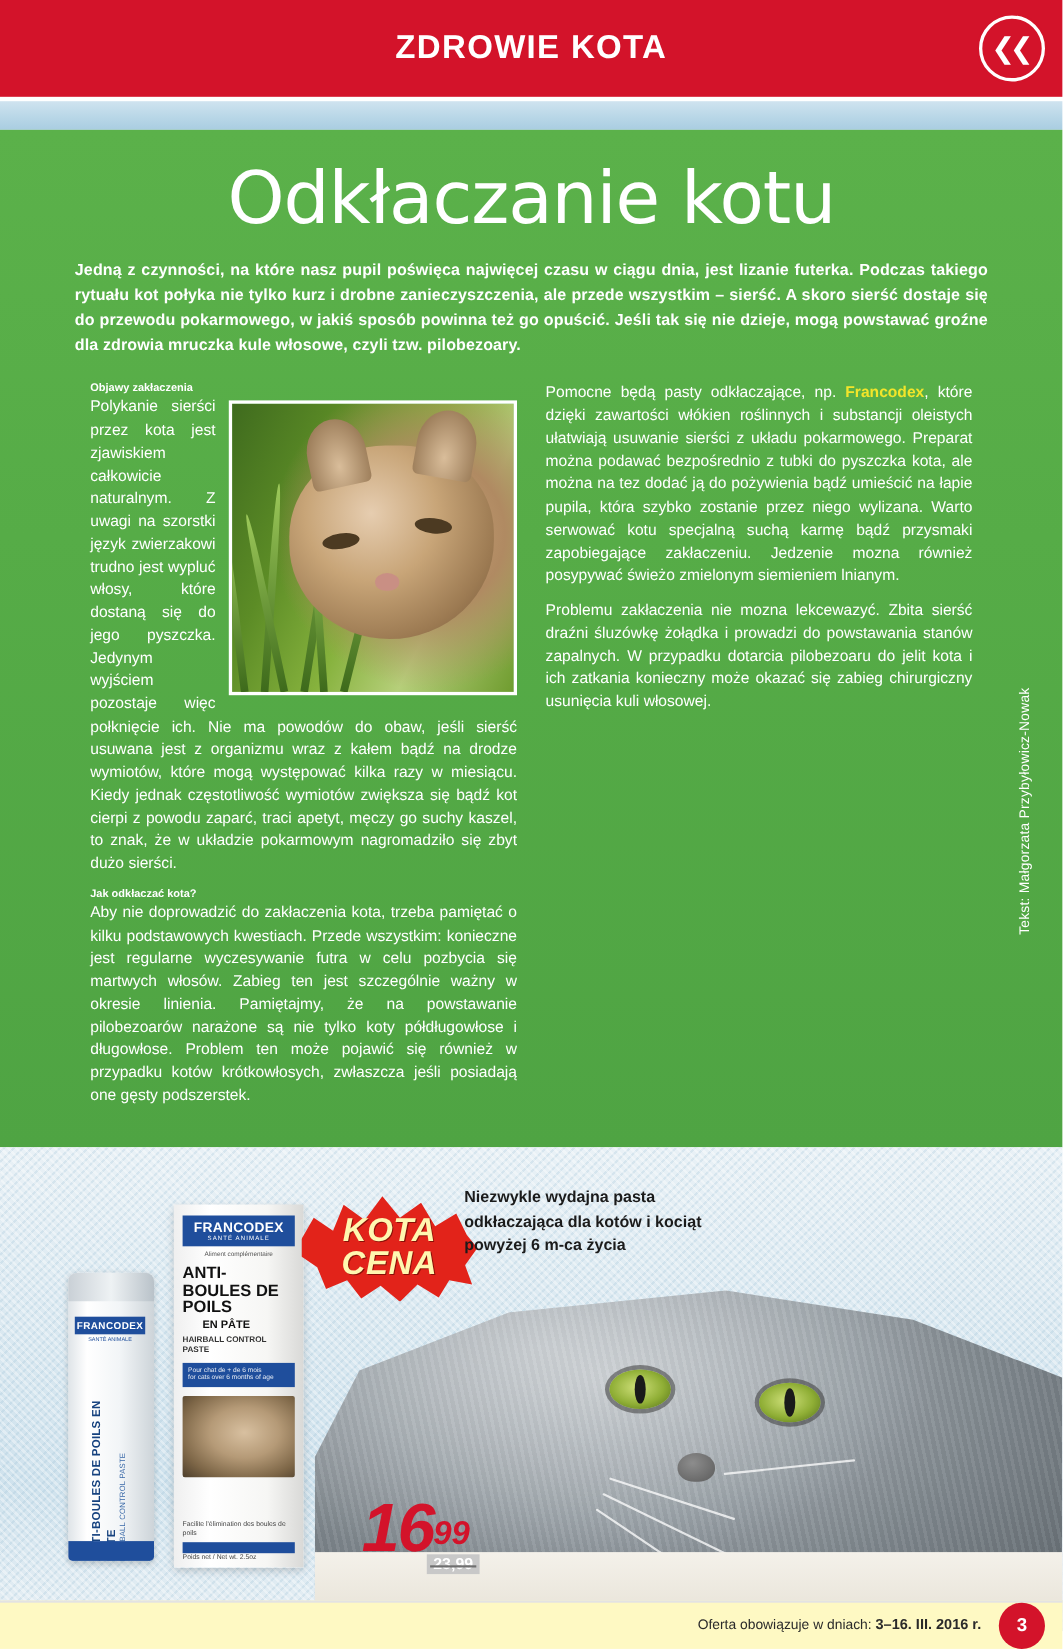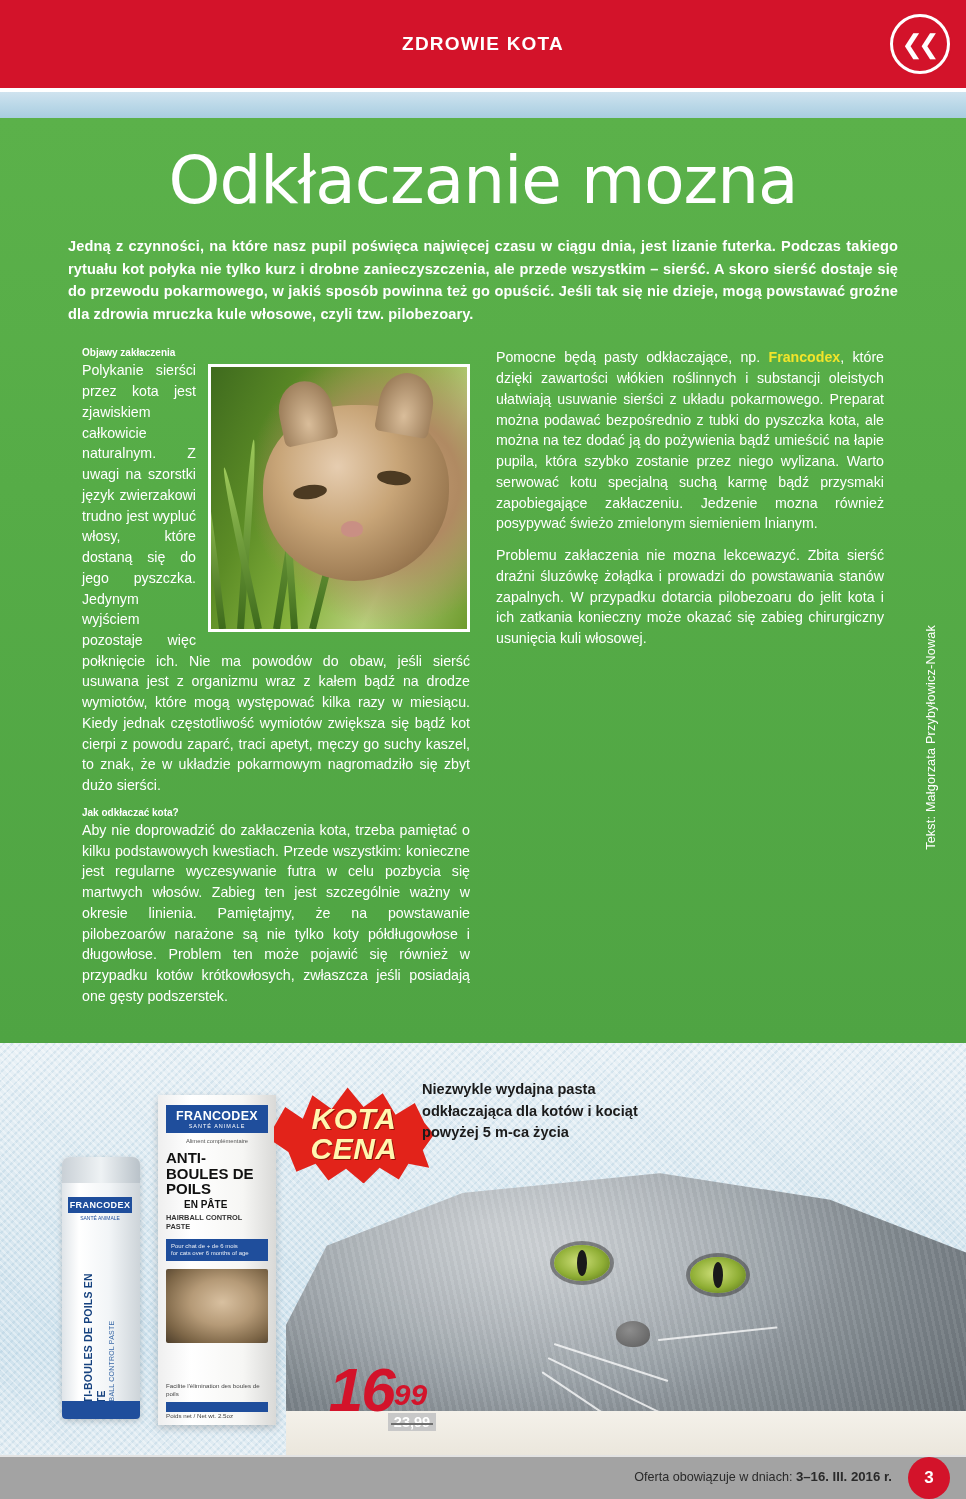--- a/index.html
+++ b/index.html
@@ -16,21 +16,21 @@
   .header {
     position: relative;
     height: 88px;
     background: #d3132a;
     display: flex;
     align-items: center;
     justify-content: center;
   }
   .header-title {
     color: #ffffff;
-    font-size: 19px;
+    font-size: 30px;
     font-weight: bold;
     letter-spacing: 1.2px;
     text-transform: uppercase;
   }
   .back-button {
     position: absolute;
     right: 16px;
     top: 50%;
     transform: translateY(-50%);
     width: 60px; height: 60px;
@@ -318,21 +318,21 @@
     font-size:14.5px; font-weight:bold; padding:1px 6px;
     position:relative; top:-4px; left:34px;
   }
   .price .old::after {
     content:""; position:absolute; left:3px; right:3px; top:52%; height:2px; background:#6f6f6f;
   }
 
   
   .footer {
     position:absolute; left:0; right:0; bottom:0; height: 44px;
-    background: #a3a3a3;
+    background: #fef9c3;
   }
   .footer-line {
     position:absolute; left:0; right:0; top:0; height:2px; background:#e3e3e3;
   }
   .footer-text {
     position:absolute; right: 74px; top: 14px;
     font-size: 12.6px; color:#2a2a2a;
   }
   .footer-text b { font-size:13.2px; }
   .page-circle {
@@ -348,21 +348,21 @@
 <div class="header">
   <div class="header-title">ZDROWIE KOTA</div>
   <div class="back-button">
     <span class="chev">❮❮</span>
   </div>
 </div>
 <div class="header-underline"></div>
 <div class="blue-strip"></div>
 
 <div class="article">
-  <div class="article-title">Odkłaczanie mozna</div>
+  <div class="article-title">Odkłaczanie kotu</div>
   <div class="lead">Jedną z czynności, na które nasz pupil poświęca najwięcej czasu w ciągu dnia, jest lizanie futerka. Podczas takiego rytuału kot połyka nie tylko kurz i drobne zanieczyszczenia, ale przede wszystkim – sierść. A skoro sierść dostaje się do przewodu pokarmowego, w jakiś sposób powinna też go opuścić. Jeśli tak się nie dzieje, mogą powstawać groźne dla zdrowia mruczka kule włosowe, czyli tzw. pilobezoary.</div>
 
   <div class="cols">
 
     <div class="col">
       <div class="sub-head">Objawy zakłaczenia</div>
 
       <div class="cat-photo">
         <div class="blade" style="left:8px;height:150px;transform:rotate(-7deg)"></div>
         <div class="blade" style="left:26px;height:190px;transform:rotate(4deg)"></div>
@@ -444,21 +444,21 @@
   </div>
 
   <div class="badge">
     <div class="burst"></div>
     <div class="btxt">
       <div class="l1">KOTA</div>
       <div class="l2">CENA</div>
     </div>
   </div>
 
-  <div class="promo-desc">Niezwykle wydajna pasta odkłaczająca dla kotów i kociąt powyżej 5 m-ca życia</div>
+  <div class="promo-desc">Niezwykle wydajna pasta odkłaczająca dla kotów i kociąt powyżej 6 m-ca życia</div>
 
 
   <div class="price">
     <span class="main">16</span><span class="cents">99</span>
     <div><span class="old">23,99</span></div>
   </div>
 </div>
 
 <div class="footer">
   <div class="footer-line"></div>

